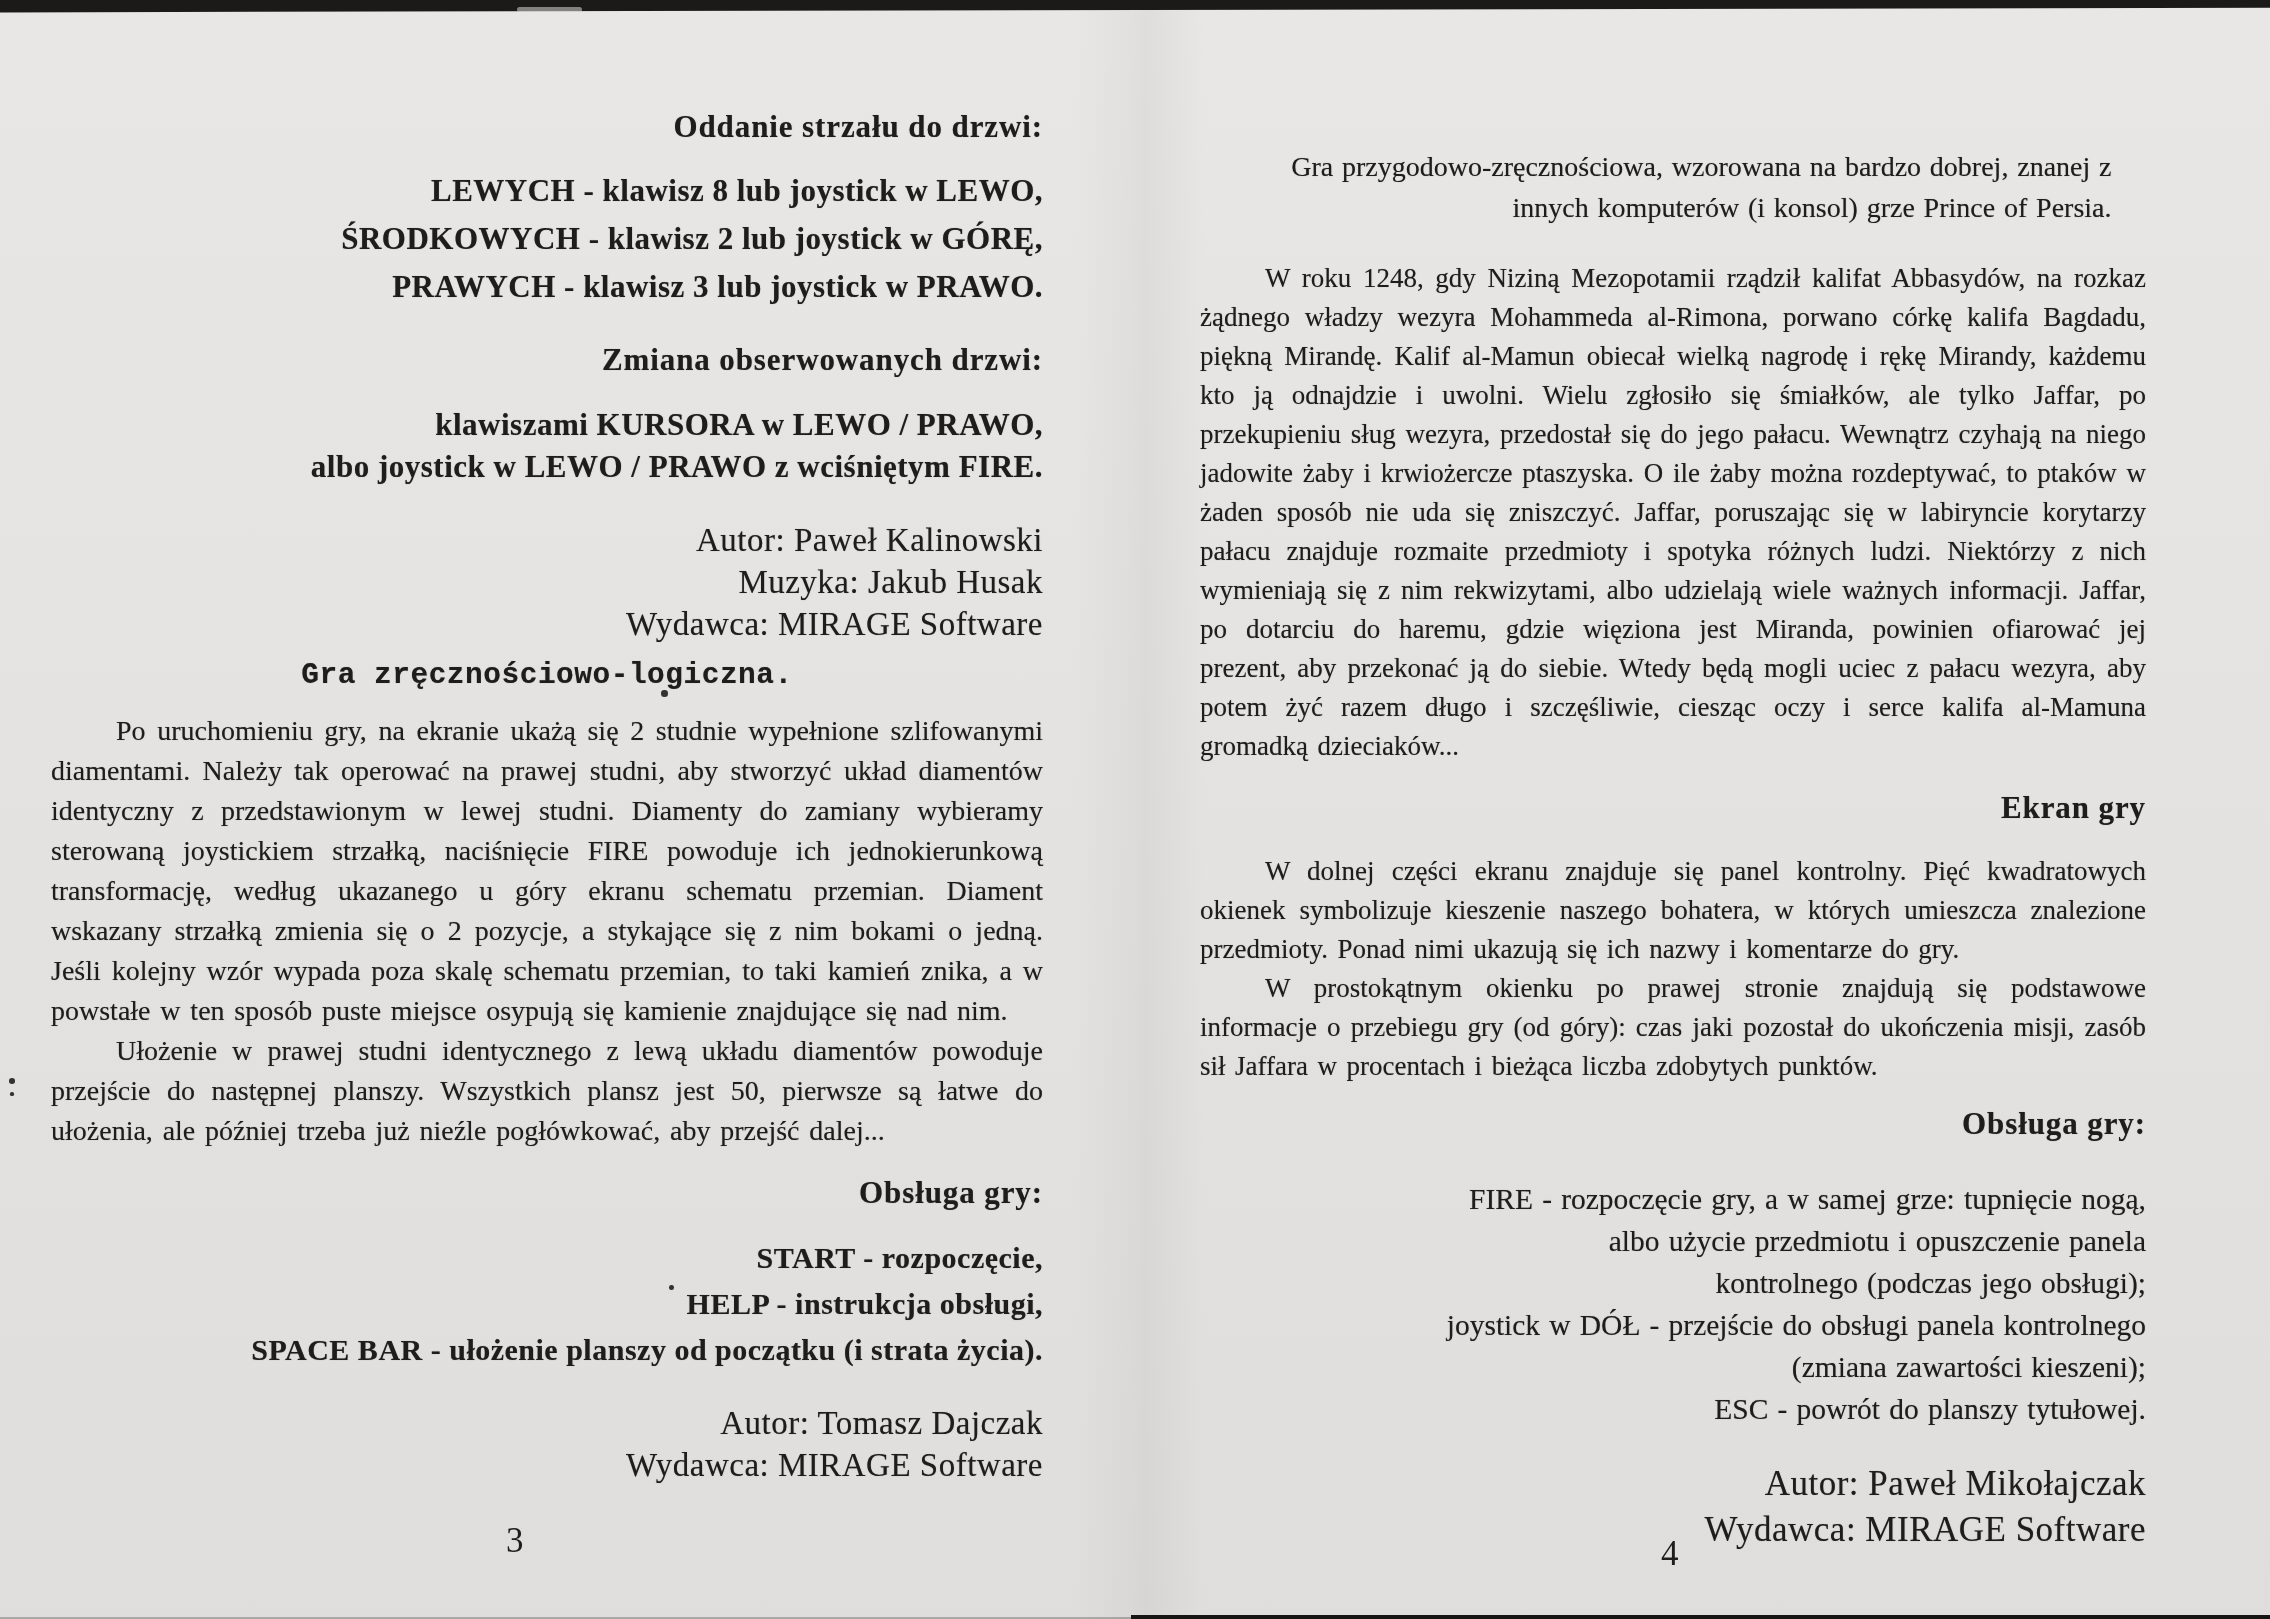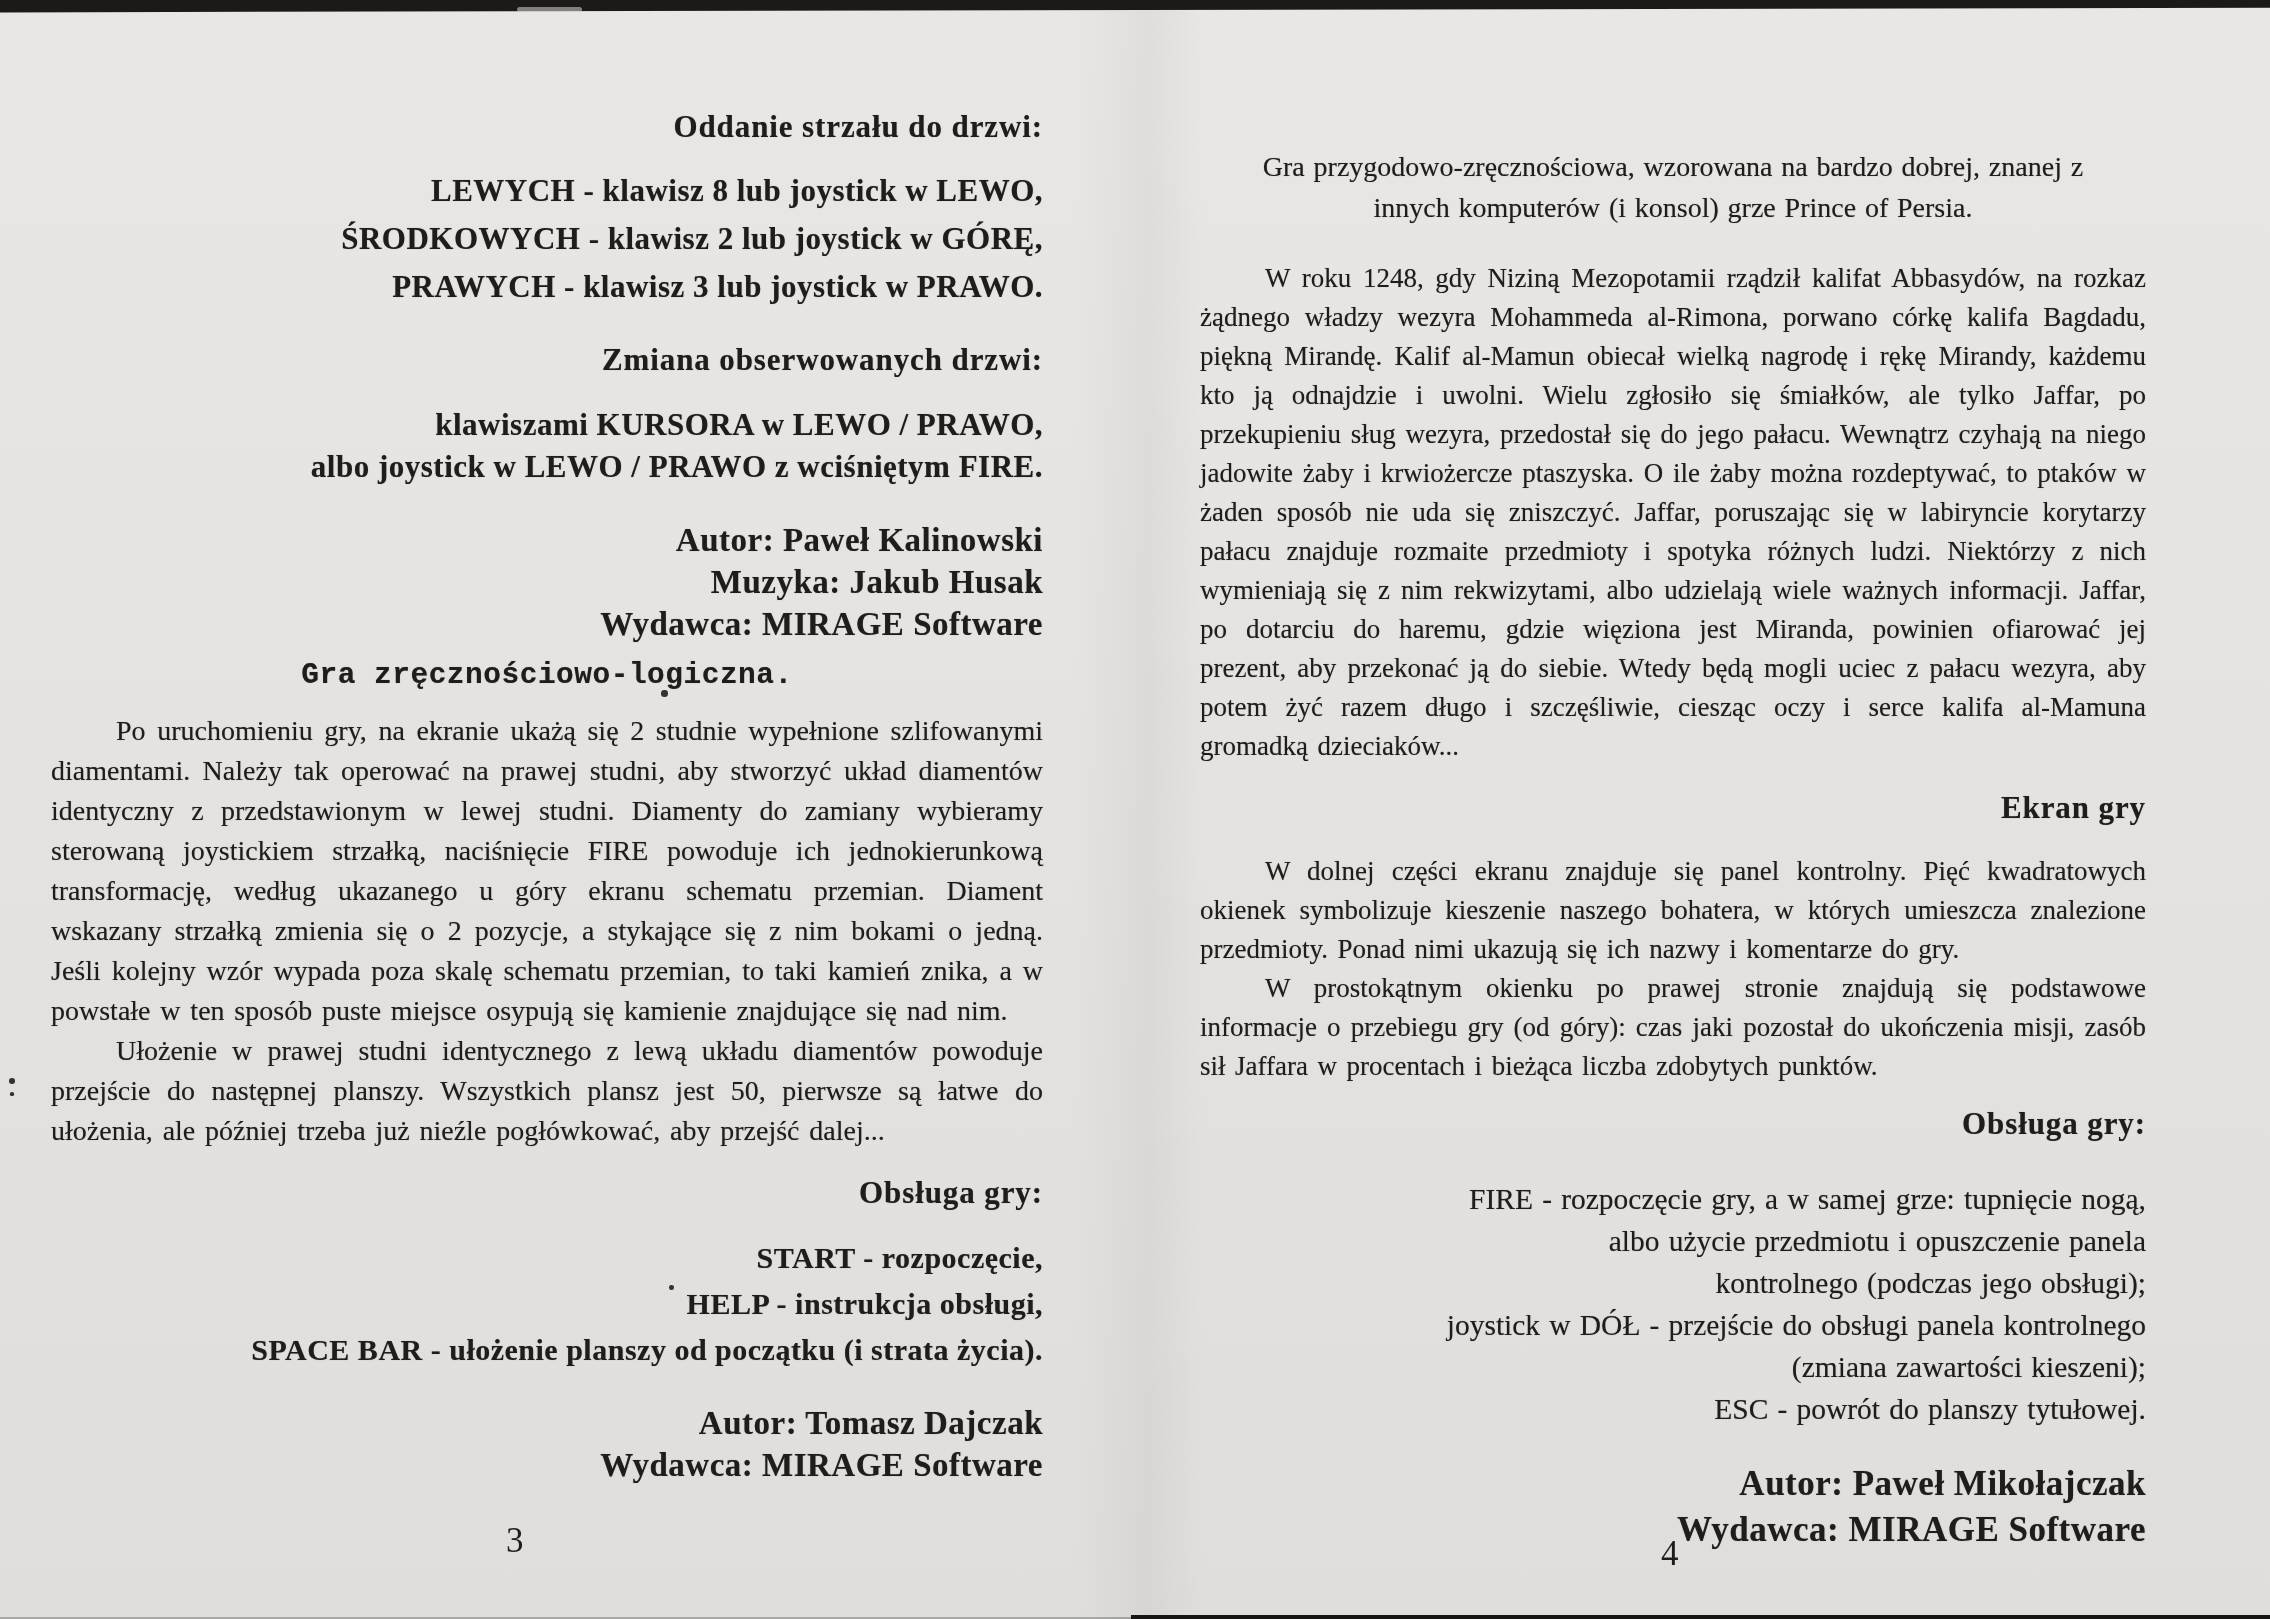--- a/index.html
+++ b/index.html
@@ -35,33 +35,33 @@
   .page-right{left:1200px;top:118px;width:946px;}
 
   .h{font-size:31px;font-weight:700;letter-spacing:0.9px;margin:0;}
   .indented{margin-left:57px;}
 
   .keys{font-size:31px;font-weight:700;letter-spacing:0.5px;}
   .keys-wide > div{line-height:48px;}
   .keys-tight > div{line-height:42px;}
   .keys-start > div{line-height:46px;font-size:30px;}
 
-  .credits{font-size:33px;font-weight:700;letter-spacing:0.5px;}
+  .credits{font-size:33px;font-weight:400;letter-spacing:0.5px;}
   .credits > div{line-height:42px;}
   .credits-big{font-size:35px;}
   .credits-big > div{line-height:46px;}
 
   .doc-title{font-size:74px;font-weight:700;letter-spacing:1.8px;text-align:center;margin:0;line-height:79px;}
   .subtitle{font-size:29.5px;font-weight:700;text-align:center;letter-spacing:0.5px;}
 
   .para{font-size:28px;line-height:40px;text-align:justify;word-spacing:2.8px;margin:0;text-indent:65px;}
   .para-cont{text-indent:65px;}
   .story{font-size:27px;line-height:39px;}
 
-  .intro{font-size:28px;line-height:41px;font-weight:400;text-align:center;width:877px;margin:0 auto;word-spacing:1.8px;}
+  .intro{font-size:28px;line-height:41px;font-weight:400;width:877px;margin:0 auto;word-spacing:1.8px;}
 
   .ctrl{font-size:29.5px;line-height:42px;word-spacing:1.8px;}
   .ctrl .ind0{margin-left:0;}
   .ctrl .ind1{margin-left:157px;}
   .ctrl .ind2{margin-left:263px;}
 
   .pageno{position:absolute;font-size:35px;font-weight:400;}
   .pageno-left{left:506px;top:1521px;}
   .pageno-right{left:1661px;top:1534px;}
 

